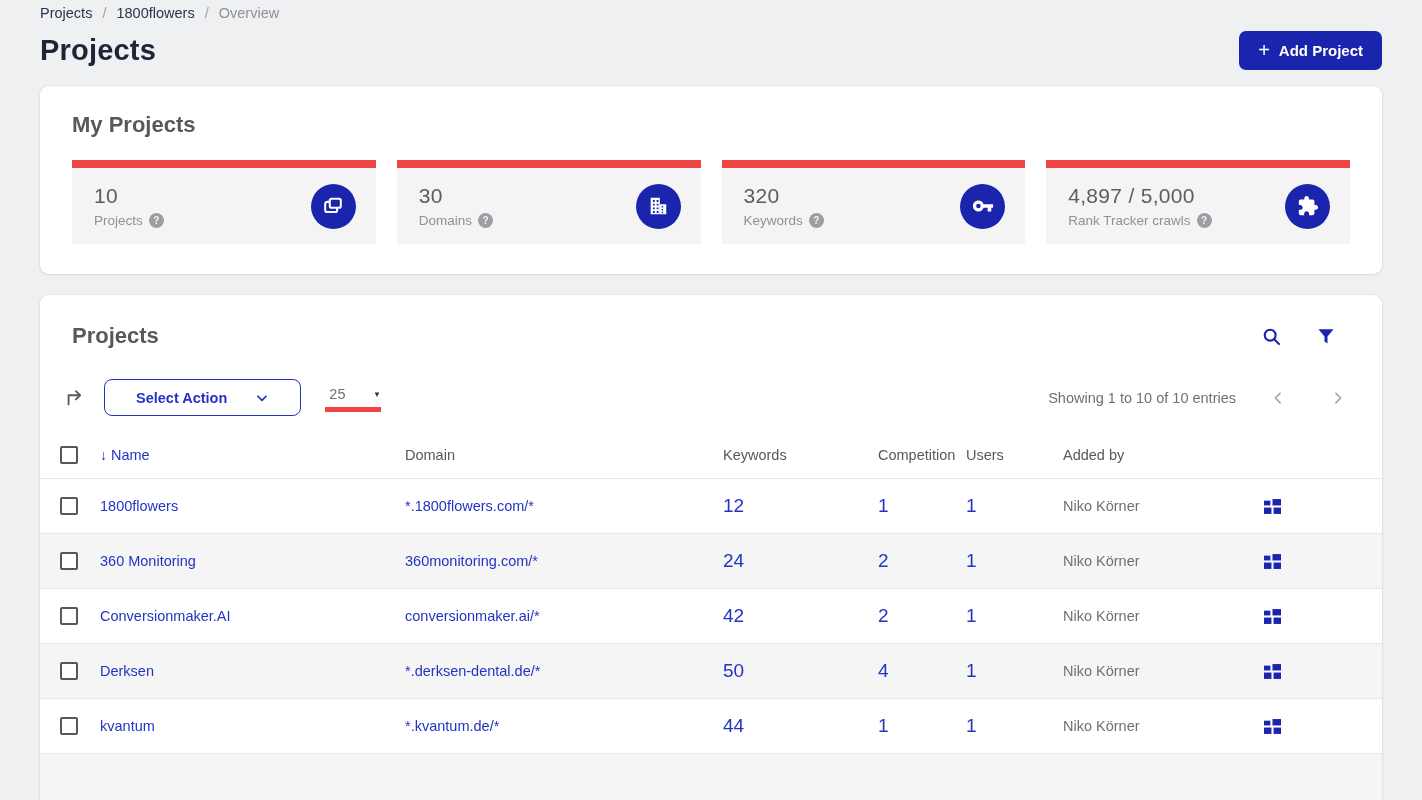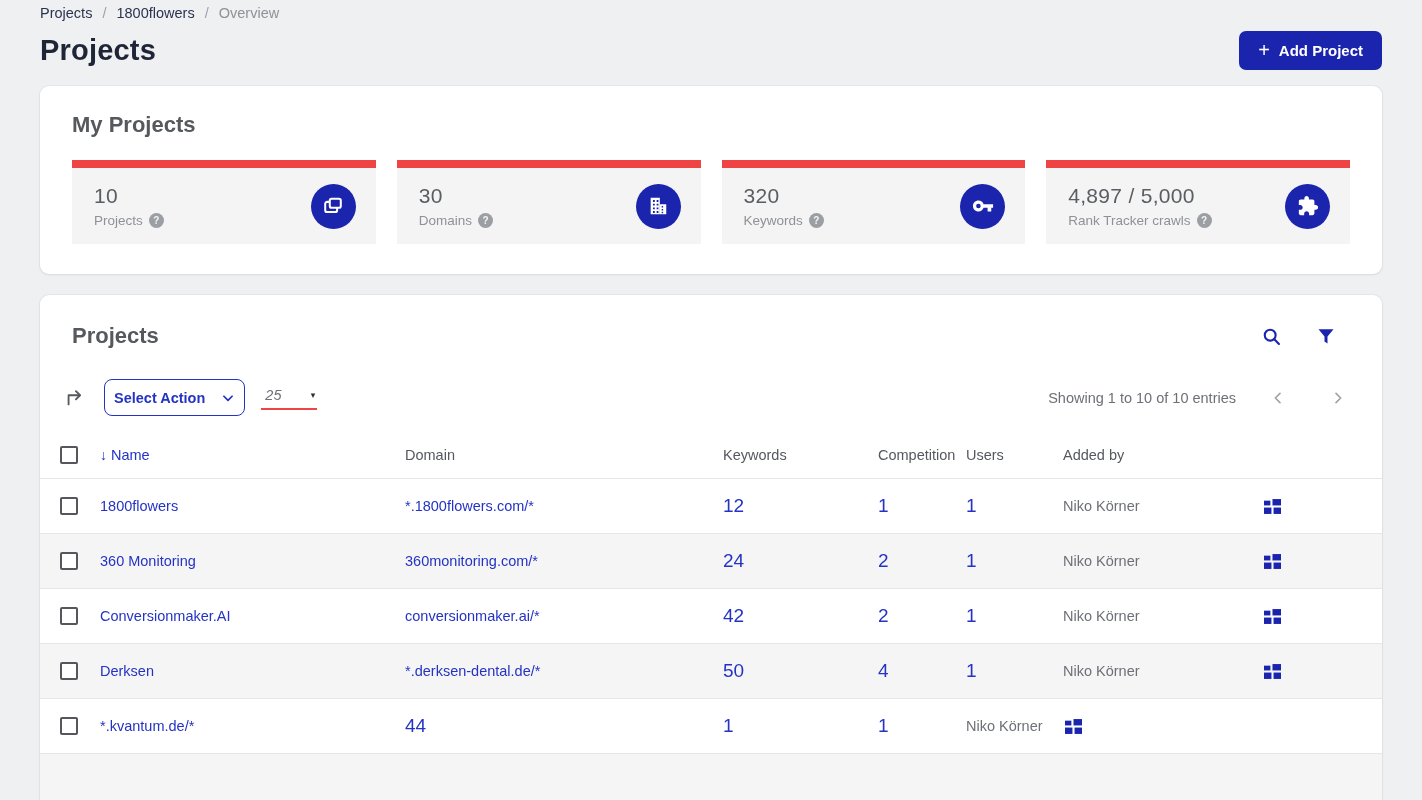--- a/index.html
+++ b/index.html
@@ -53,29 +53,29 @@
 
   
   .table-card { margin-top:21px; padding-top:28px; }
   .table-head-row { display:flex; align-items:center; justify-content:space-between; padding:0 44px 0 32px; }
   .head-icons { display:flex; align-items:center; gap:30px; }
   .icon-btn { background:none; border:none; cursor:pointer; padding:2px; display:flex; }
 
   .toolbar { display:flex; align-items:center; margin-top:30px; padding:0 32px 0 22px; }
   .export-btn { background:none; border:none; cursor:pointer; display:flex; margin-right:16px; padding:2px; }
   .select-action {
-    display:flex; align-items:center; gap:16px; background:#fff;
-    border:1px solid #2433c4; border-radius:8px; height:37px; padding:0 9px;
+    display:flex; align-items:center; gap:28px; background:#fff;
+    border:1px solid #2433c4; border-radius:8px; height:37px; padding:0 31px;
     color:#2433c4; font-size:14.5px; font-weight:600; cursor:pointer;
     font-family:"Liberation Sans","DejaVu Sans",sans-serif;
   }
   .pagesize {
-    margin-left:16px; width:56px; border-bottom:2px solid #ef4444; padding:2px 2px 5px 4px;
+    margin-left:24px; width:56px; border-bottom:5px solid #ef4444; padding:2px 2px 5px 4px;
     display:flex; align-items:center; justify-content:space-between; cursor:pointer;
-    font-size:14.5px; color:#6d7076;font-style:italic;
+    font-size:14.5px; color:#6d7076;
   }
   .pagesize .caret { font-size:9px; color:#2c2f33; }
   .toolbar-right { margin-left:auto; display:flex; align-items:center; }
   .showing { font-size:14.5px; color:#6d7076; }
   .pager { background:none; border:none; cursor:pointer; padding:4px; display:flex; }
   .pager.prev { margin-left:30px; }
   .pager.next { margin-left:36px; }
 
   
   .tbl { margin-top:16px; width:100%; }
@@ -344,20 +344,21 @@
             <rect x="0" y="9" width="7" height="6"></rect>
               <rect x="9" y="9" width="7" height="6"></rect>
           </svg>
         </button>
       </div>
 
       <div class="trow">
         <div class="cell-check">
             <div class="checkbox"></div>
           </div>
+        <a class="link">kvantum</a>
         <a class="link">*.kvantum.de/*</a>
         <span class="num">44</span>
         <span class="num">1</span>
         <span class="num">1</span>
         <span class="muted">Niko Körner</span>
         <button class="grid-btn">
           <svg width="17" height="17" viewBox="0 0 16 16" fill="#1b24ad">
             <rect x="0" y="2.5" width="6" height="4.5"></rect>
               <rect x="8" y="1" width="8" height="6"></rect>
             <rect x="0" y="9" width="7" height="6"></rect>

